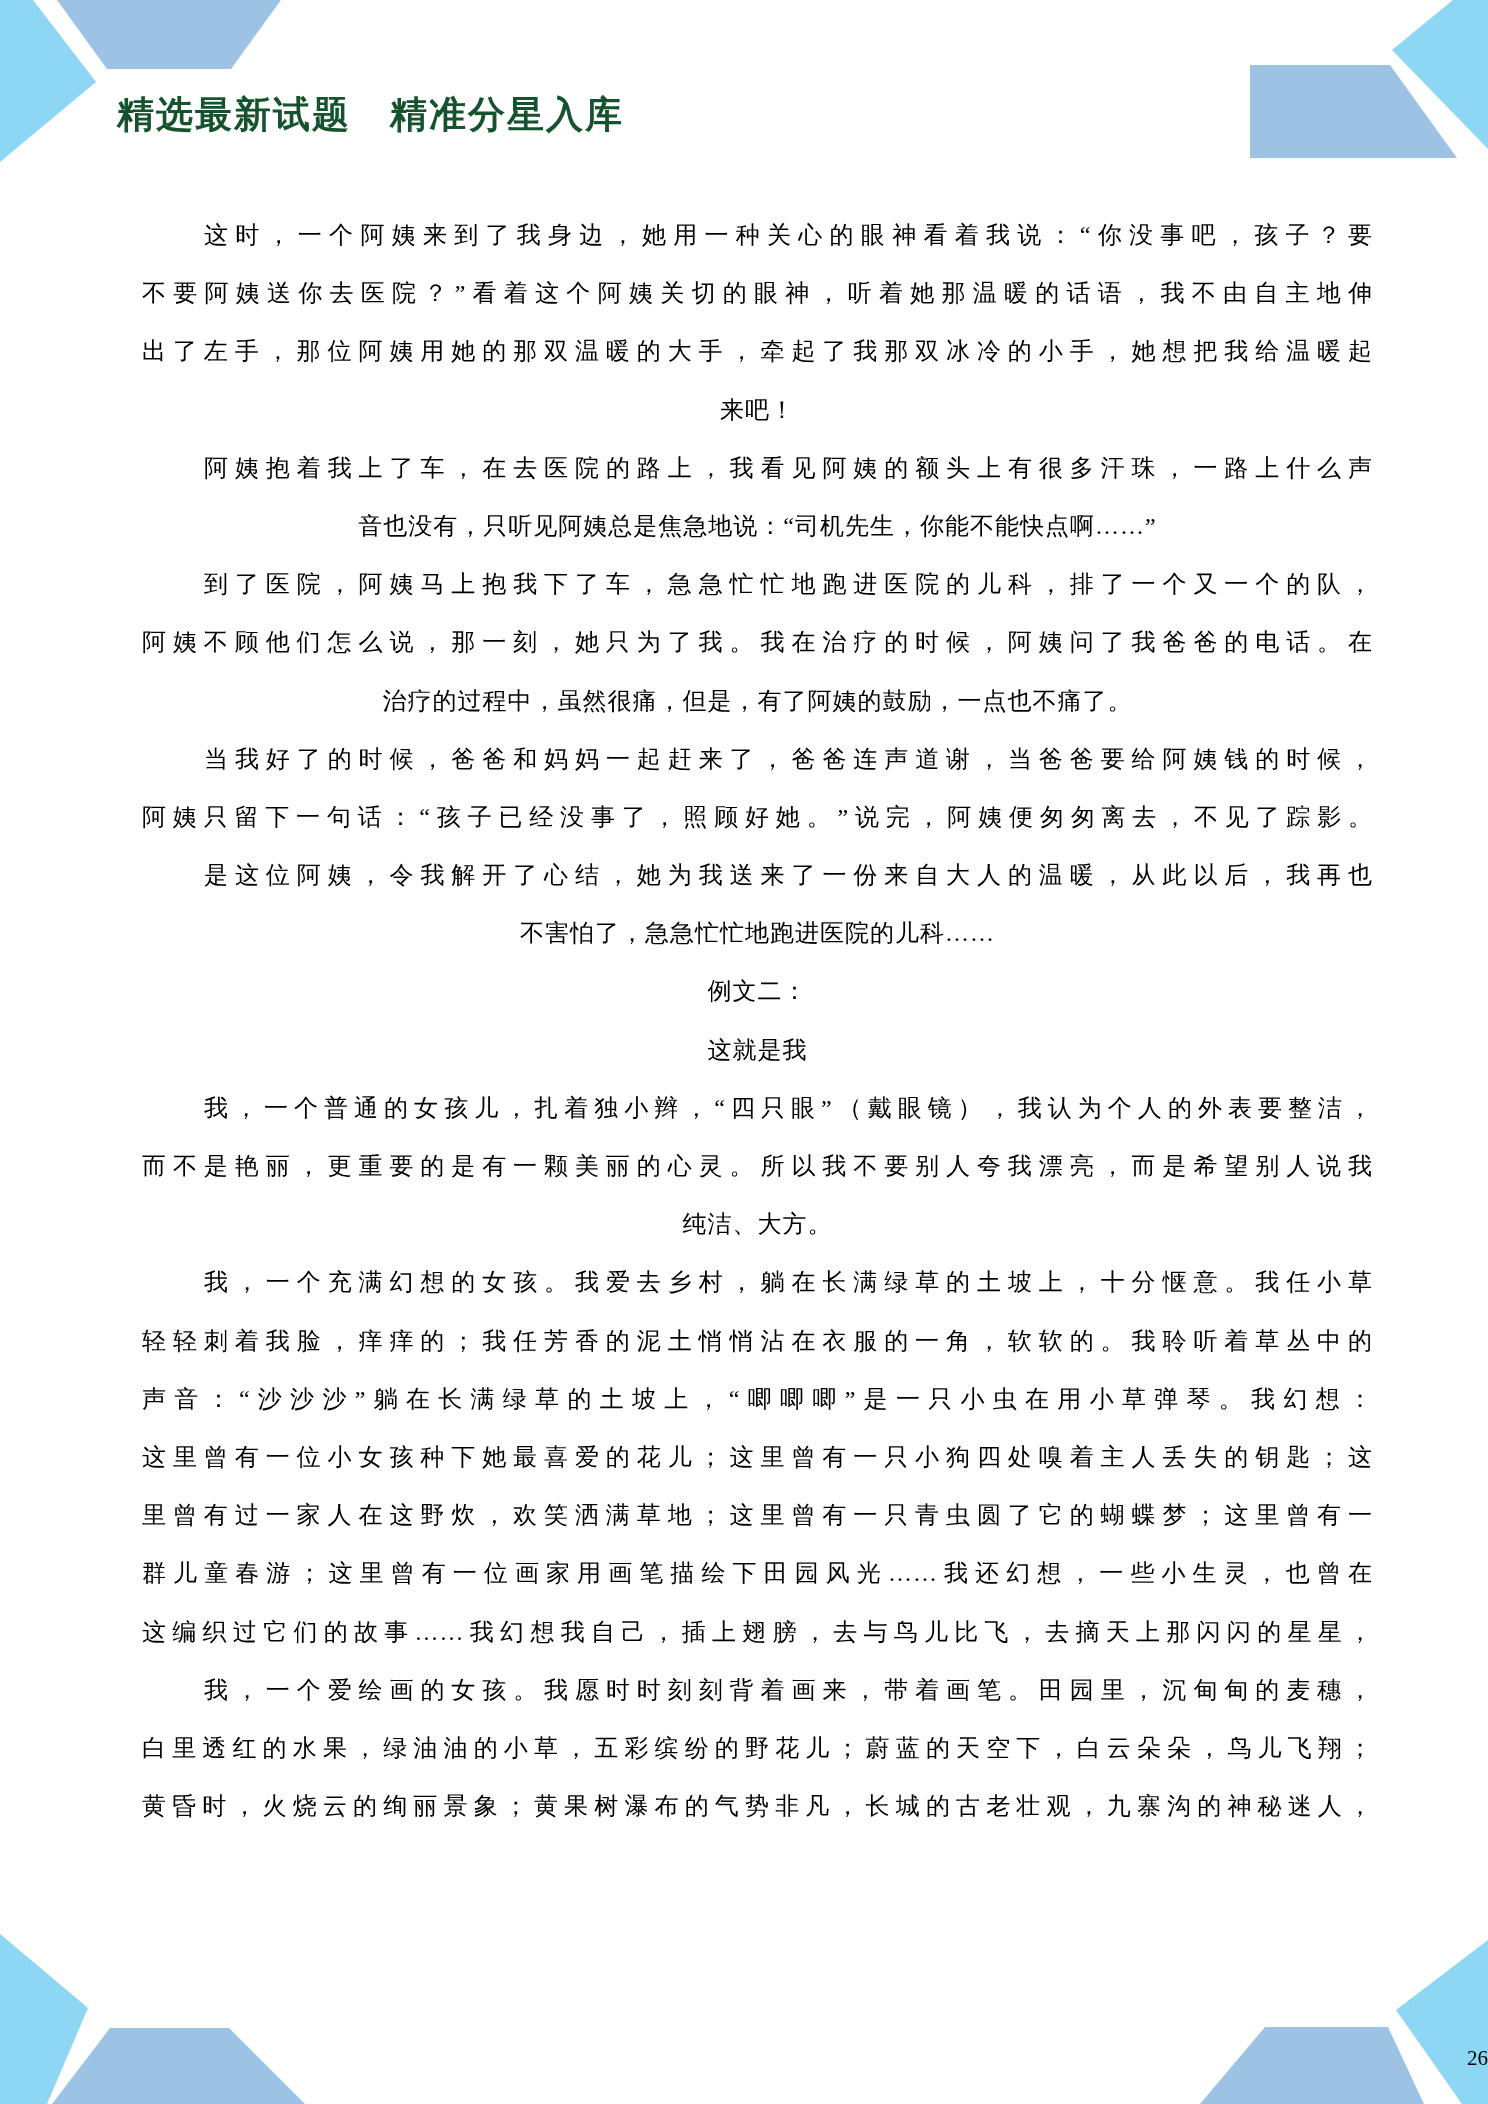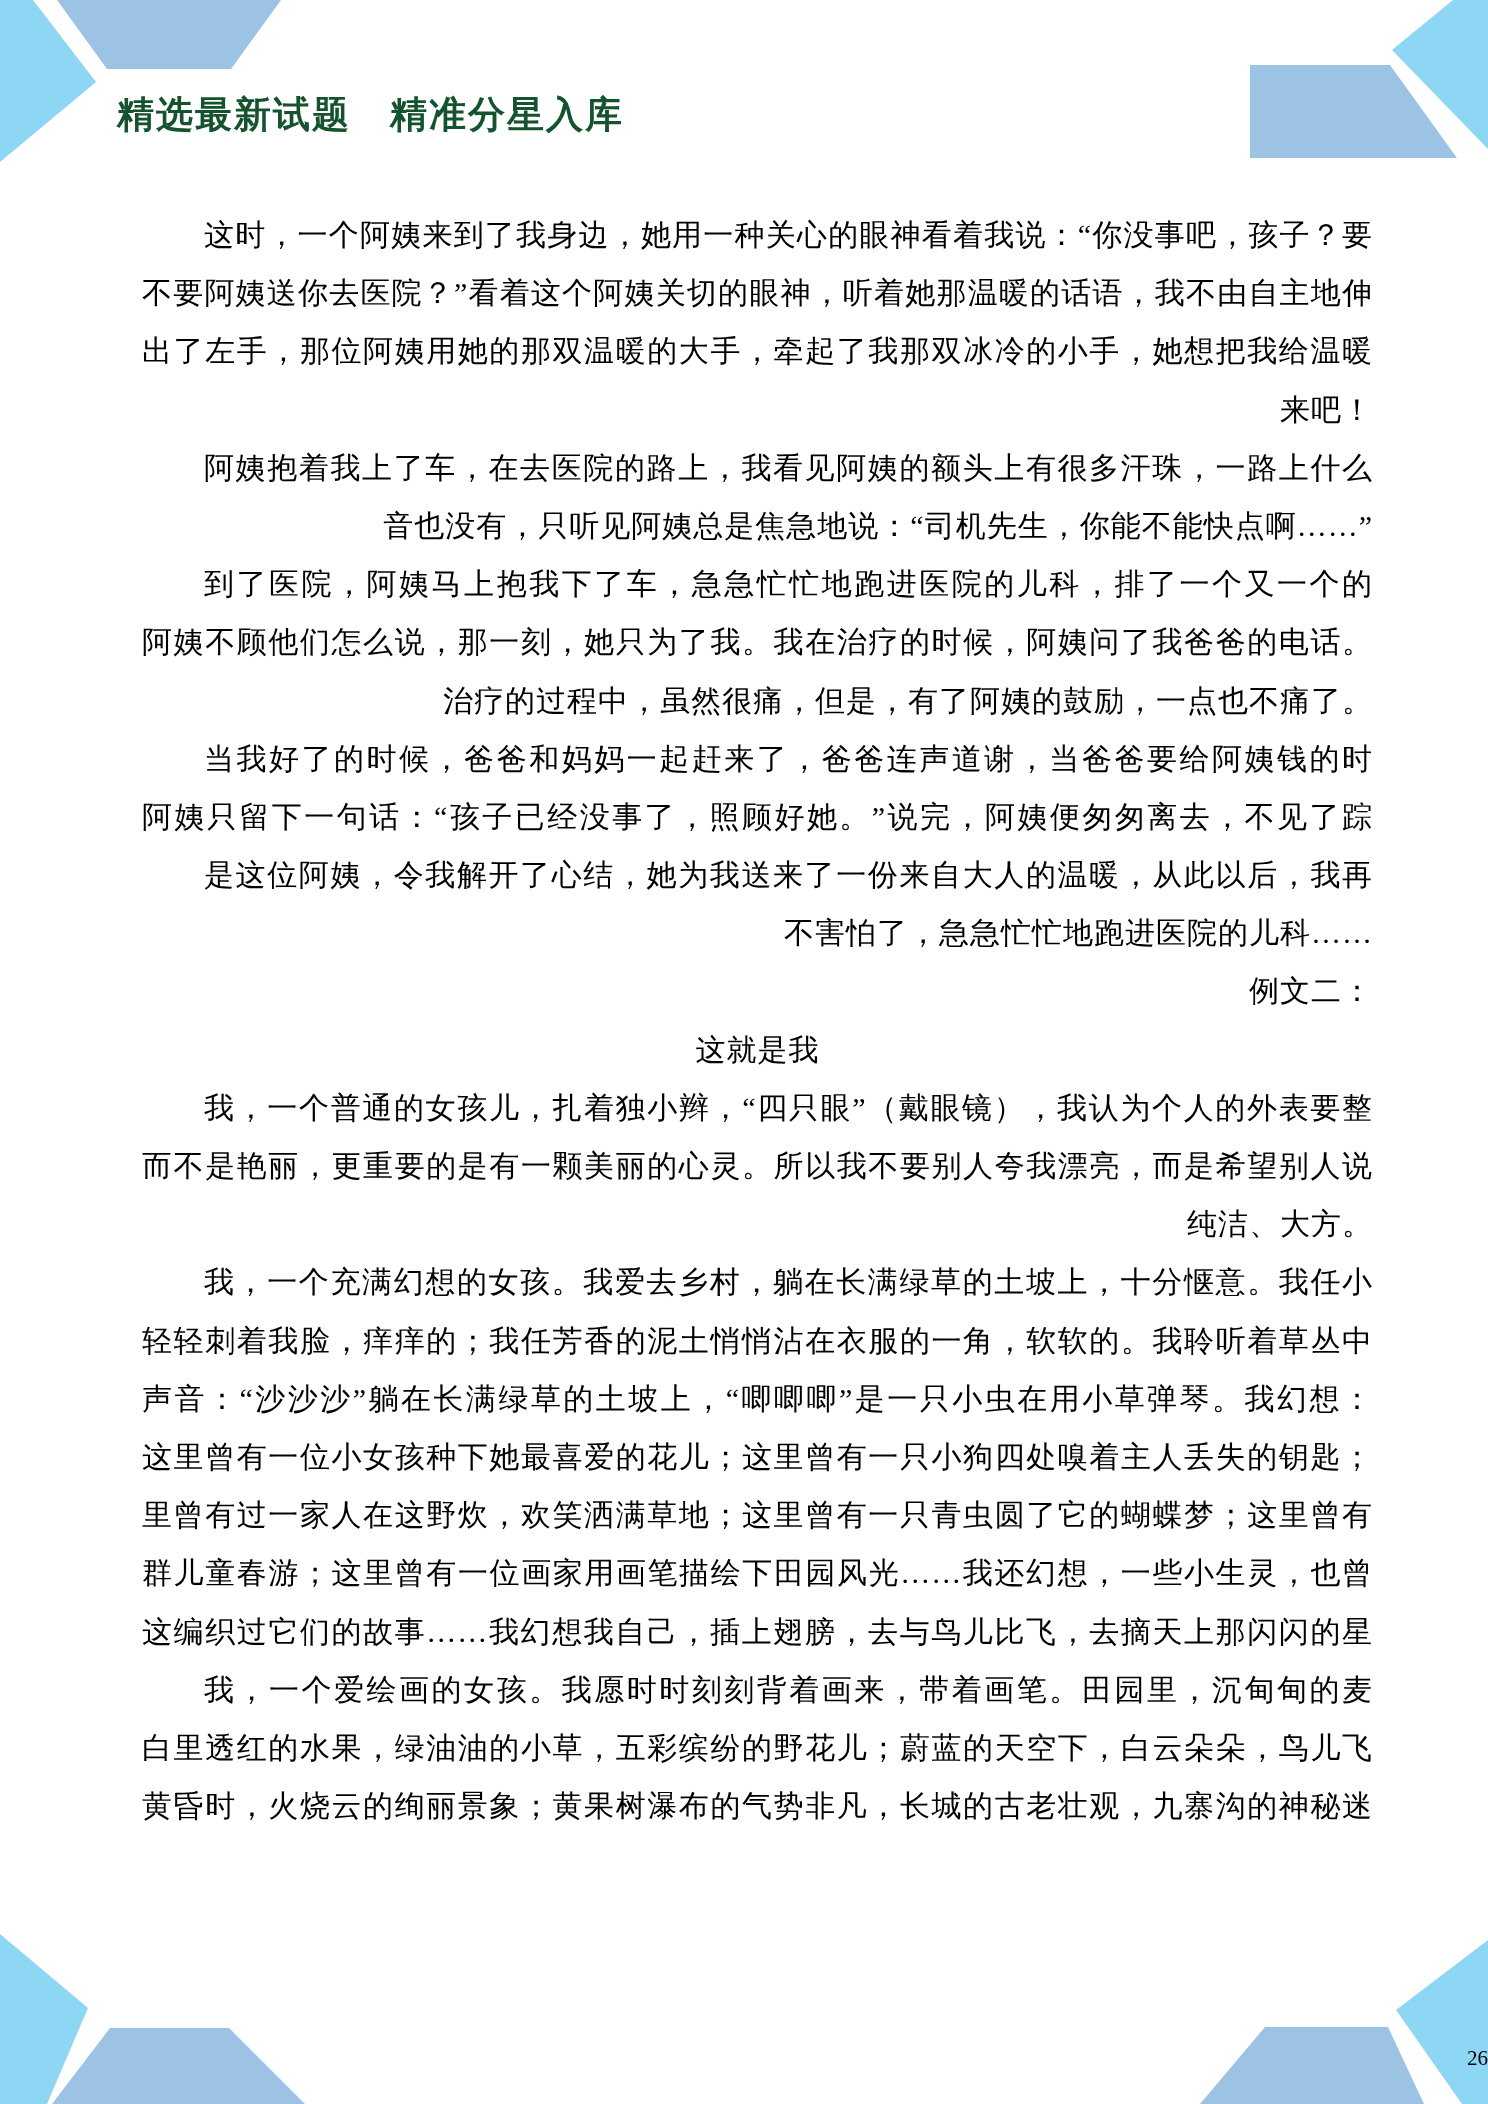--- a/index.html
+++ b/index.html
@@ -13,25 +13,25 @@
   
   .header{
     position:absolute;left:117px;top:90px;
     font-family:"Liberation Sans","DejaVu Sans",sans-serif;
     font-weight:bold;font-size:37px;letter-spacing:2px;color:#14532d;
     white-space:nowrap;
   }
   
   .doc{
     position:absolute;left:142px;top:206px;width:1231px;
-    font-size:30px;color:#000;letter-spacing:1px;
+    font-size:24px;color:#000;letter-spacing:1px;
   }
   .line{
     height:58.2px;line-height:58.2px;
-    white-space:nowrap;text-align:right;
+    white-space:nowrap;text-align:center;
   }
   .line.fill{
     white-space:normal;
     text-align:justify;
     text-align-last:justify;
     overflow:hidden;
   }
   .line.indent{text-indent:62px;}
   .line.center{text-align:center;text-align-last:center;}
   

